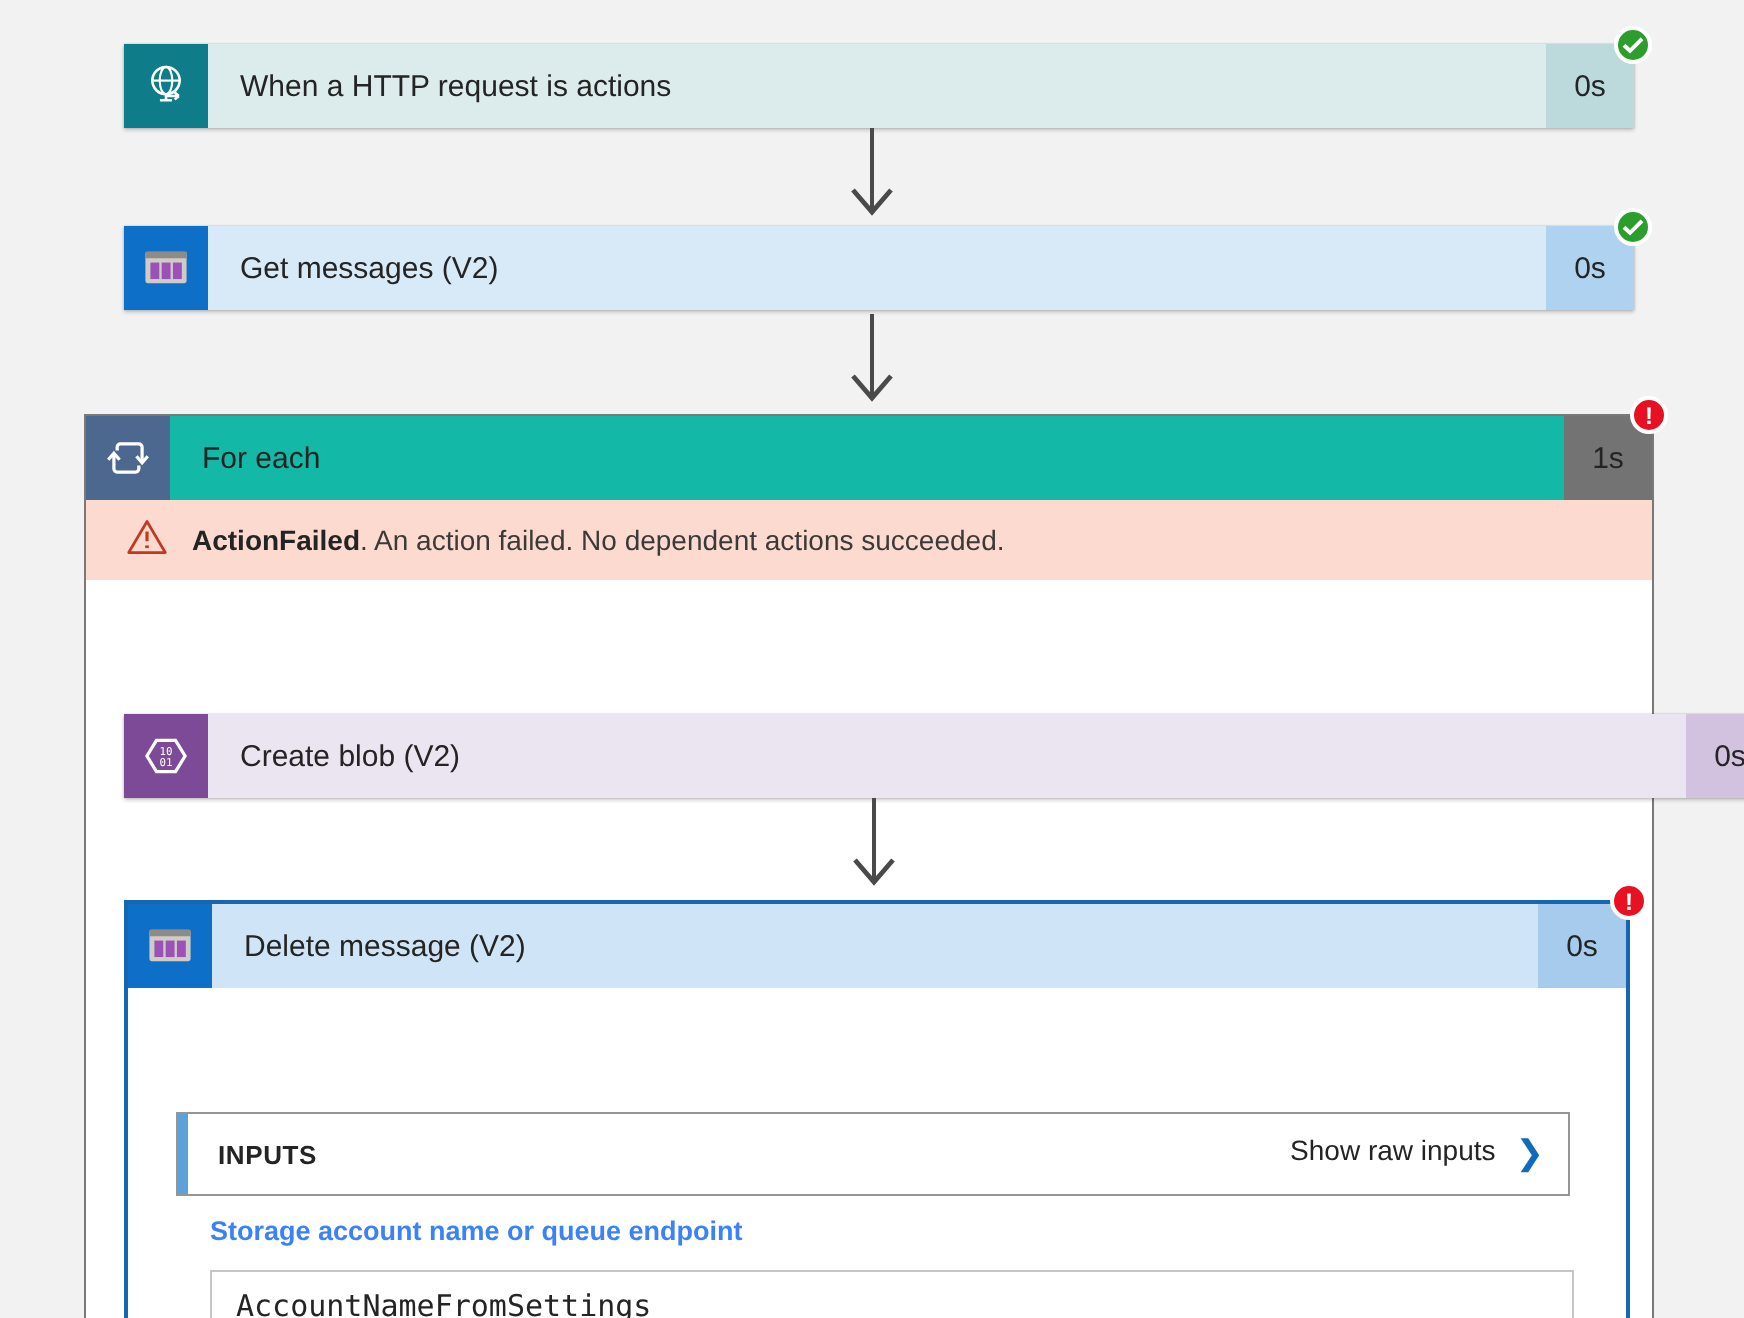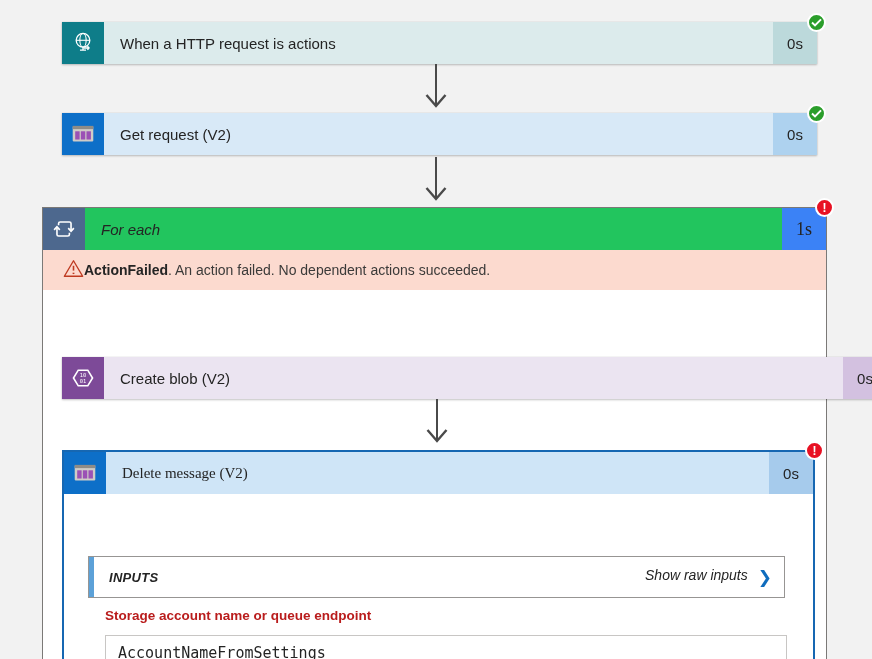--- a/index.html
+++ b/index.html
@@ -35,25 +35,25 @@
   .queue-icon-bg{background:var(--queue-blue,#0d6fc8);}
   .getmsg-card .title{background:#d8e9f7;}
   .getmsg-card .duration{background:#aed2ef;}
   
   .foreach-container{
     position:absolute; left:42px; top:207px; width:785px; height:460px;
     background:#fff; border:1px solid #7b7977; box-sizing:border-box;
   }
   .foreach-header{position:relative; display:flex; height:42px; cursor:pointer;}
   .foreach-header .icon{flex:0 0 42px; display:flex; align-items:center; justify-content:center; background:var(--foreach-slate,#4d688e);}
-  .foreach-header .title{flex:1; display:flex; align-items:center; padding:0 16px; font-size:15px; background:#22c55e;font-style:italic;}
-  .foreach-header .duration{flex:0 0 44px; display:flex; align-items:center; justify-content:center; font-size:18px; background:#3b82f6;font-family:Liberation Serif, serif;}
+  .foreach-header .title{flex:1; display:flex; align-items:center; padding:0 16px; font-size:15px; background:#14b8a6;}
+  .foreach-header .duration{flex:0 0 44px; display:flex; align-items:center; justify-content:center; font-size:15px; background:#737373;}
   .foreach-container > .badge.error{top:-10px; right:-8px;}
   .error-banner{
-    display:flex; align-items:center; height:40px; padding:0 20px;
+    display:flex; align-items:center; gap:12px; height:40px; padding:0 20px;
     background:var(--error-banner-bg,#fcdacf); font-size:14px; color:#3b3a39;
   }
   .error-banner b{color:#242424;}
   
   .pagination{
     position:absolute; left:104px; top:300px; height:44px;
     display:flex; align-items:center; font-size:15.5px;
   }
   .page-link{color:#8a8886; display:flex; align-items:center; gap:8px; cursor:pointer; white-space:nowrap;}
   .page-link .chev{font-size:14px; color:#8a8886;}
@@ -68,34 +68,34 @@
   .blob-card .icon{background:var(--blob-purple,#7d4a98);}
   .blob-card .title{background:#ebe4f1;}
   .blob-card .duration{background:#d3c1e0;}
   
   .delete-card{
     position:absolute; left:19px; top:242px; width:753px; height:240px;
     background:#fff; border:2px solid var(--selected-border,#1667b2); box-sizing:border-box;
   }
   .delete-header{position:relative; display:flex; height:42px; cursor:pointer;}
   .delete-header .icon{flex:0 0 42px; display:flex; align-items:center; justify-content:center;}
-  .delete-header .title{flex:1; display:flex; align-items:center; padding:0 16px; font-size:15px; background:#cfe5f7;font-family:Liberation Serif, serif;}
+  .delete-header .title{flex:1; display:flex; align-items:center; padding:0 16px; font-size:15px; background:#cfe5f7;}
   .delete-header .duration{flex:0 0 44px; display:flex; align-items:center; justify-content:center; font-size:15px; background:#a6cbec;}
   .delete-card > .badge.error{top:-11px; right:-11px;}
   
   .inputs-panel{
     position:absolute; left:24px; top:104px; width:697px; height:42px;
     border:1px solid #979593; background:#fff; box-sizing:border-box;
-    display:flex; align-items:center;font-style:italic;
+    display:flex; align-items:center;
   }
   .inputs-accent{position:absolute; left:0; top:0; bottom:0; width:5px; background:var(--inputs-accent,#5ca1d8);}
   .inputs-title{margin-left:20px; font-size:13px; font-weight:bold; letter-spacing:.3px; color:#242424; flex:1;}
   .raw-link{display:flex; gap:10px; margin-right:12px; font-size:14px; color:#242424; cursor:pointer;}
   .raw-link .chev{color:var(--link-blue,#0f6cbd); font-size:17px; font-weight:bold;}
-  .field-label{position:absolute; left:41px; top:156px; font-size:13.5px; font-weight:bold; color:#b91c1c;}
+  .field-label{position:absolute; left:41px; top:156px; font-size:13.5px; font-weight:bold; color:#3b82f6;}
   .field-value{
     position:absolute; left:41px; top:183px; width:682px; height:40px;
     border:1px solid #c8c6c4; background:#fff; box-sizing:border-box;
     font-family:"DejaVu Sans Mono","Liberation Mono",monospace; font-size:15px;
     color:#242424; padding:8px 0 0 12px;
   }
 </style>
 </head>
 <body>
 
@@ -130,21 +130,21 @@
   <div class="card getmsg-card">
     <div class="icon queue-icon-bg">
       <svg width="26" height="26" viewBox="0 0 24 24">
         <rect x="2.5" y="4.5" width="19" height="14.5" rx="1" fill="#cfccc7"></rect>
         <rect x="2.5" y="4.5" width="19" height="3" fill="#8f8c87"></rect>
         <rect x="4.8" y="9.5" width="4.1" height="7.6" fill="#9b51b5"></rect>
         <rect x="10" y="9.5" width="4.1" height="7.6" fill="#9b51b5"></rect>
         <rect x="15.2" y="9.5" width="4.1" height="7.6" fill="#9b51b5"></rect>
       </svg>
     </div>
-    <div class="title">Get request (V2)</div>
+    <div class="title">Get messages (V2)</div>
     <div class="duration">0s</div>
     <div class="badge success">
       <svg width="11" height="9" viewBox="0 0 11 9">
           <polyline points="1,4.6 4,7.4 10,1.4" fill="none" stroke="#fff" stroke-width="2"></polyline>
         </svg>
     </div>
   </div>
 
   <div class="connector" style="left:422px; top:157px;">
     <svg width="28" height="46" viewBox="0 0 28 46" fill="none" stroke="#4a4a4a">

